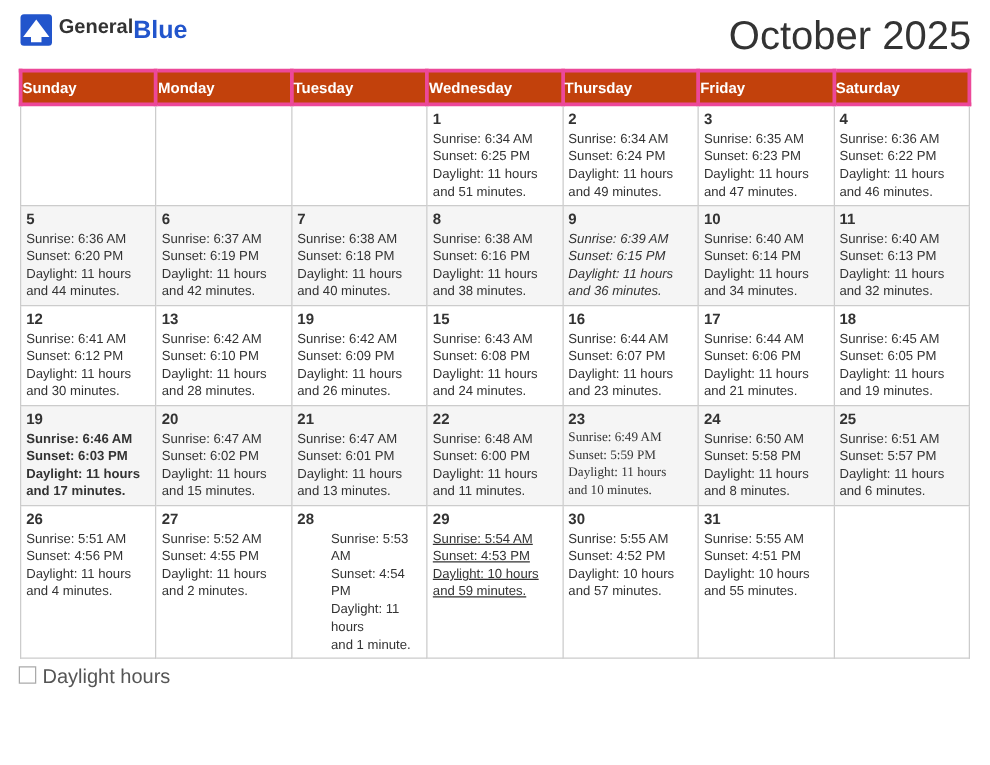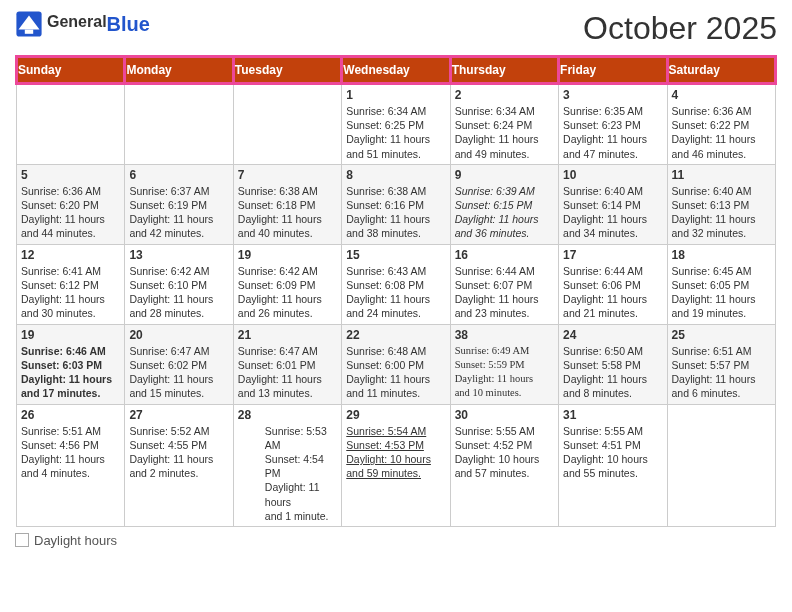--- a/index.html
+++ b/index.html
@@ -92,21 +92,21 @@
       color: #333;
       font-size: 10.5px;
       line-height: 1.35;
     }
     .empty-cell {
       background: #fff !important;
     }
     .footer {
       display: flex;
       margin-top: 6px;
-      font-size: 13px;
+      font-size: 16px;
       color: #555;
     }
     .footer-box {
       width: 14px;
       height: 14px;
       background: #fff;
       border: 1px solid #aaa;
       margin-right: 5px;
       display: inline-block;
     }
@@ -304,21 +304,21 @@
 and 13 minutes.</div>
           </td>
           <td>
             <div class="day-number">22</div>
             <div class="day-info" style="white-space: pre-line;">Sunrise: 6:48 AM
 Sunset: 6:00 PM
 Daylight: 11 hours
 and 11 minutes.</div>
           </td>
           <td>
-            <div class="day-number">38</div>
+            <div class="day-number">23</div>
             <div class="day-info" style="white-space: pre-line; font-family: Liberation Serif, serif;">Sunrise: 6:49 AM
 Sunset: 5:59 PM
 Daylight: 11 hours
 and 10 minutes.</div>
           </td>
           <td>
             <div class="day-number">24</div>
             <div class="day-info" style="white-space: pre-line;">Sunrise: 6:50 AM
 Sunset: 5:58 PM
 Daylight: 11 hours

